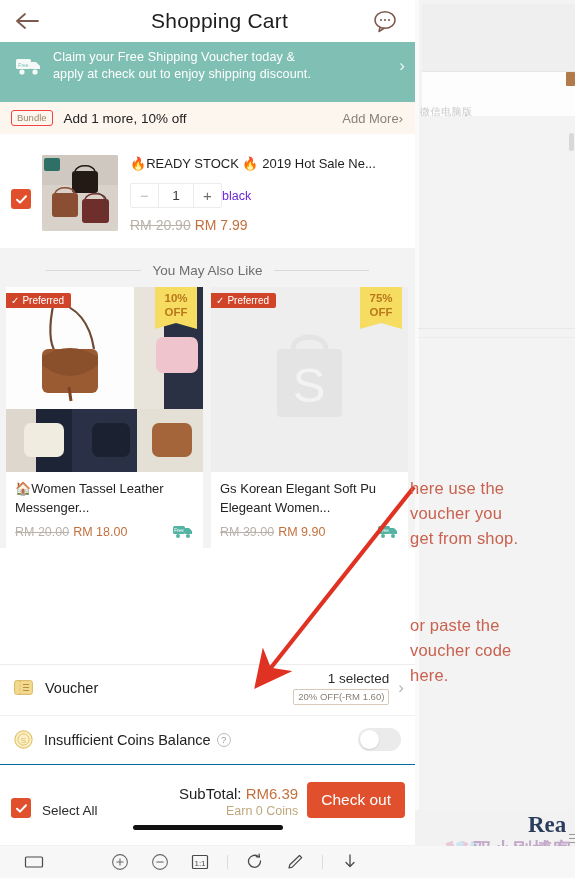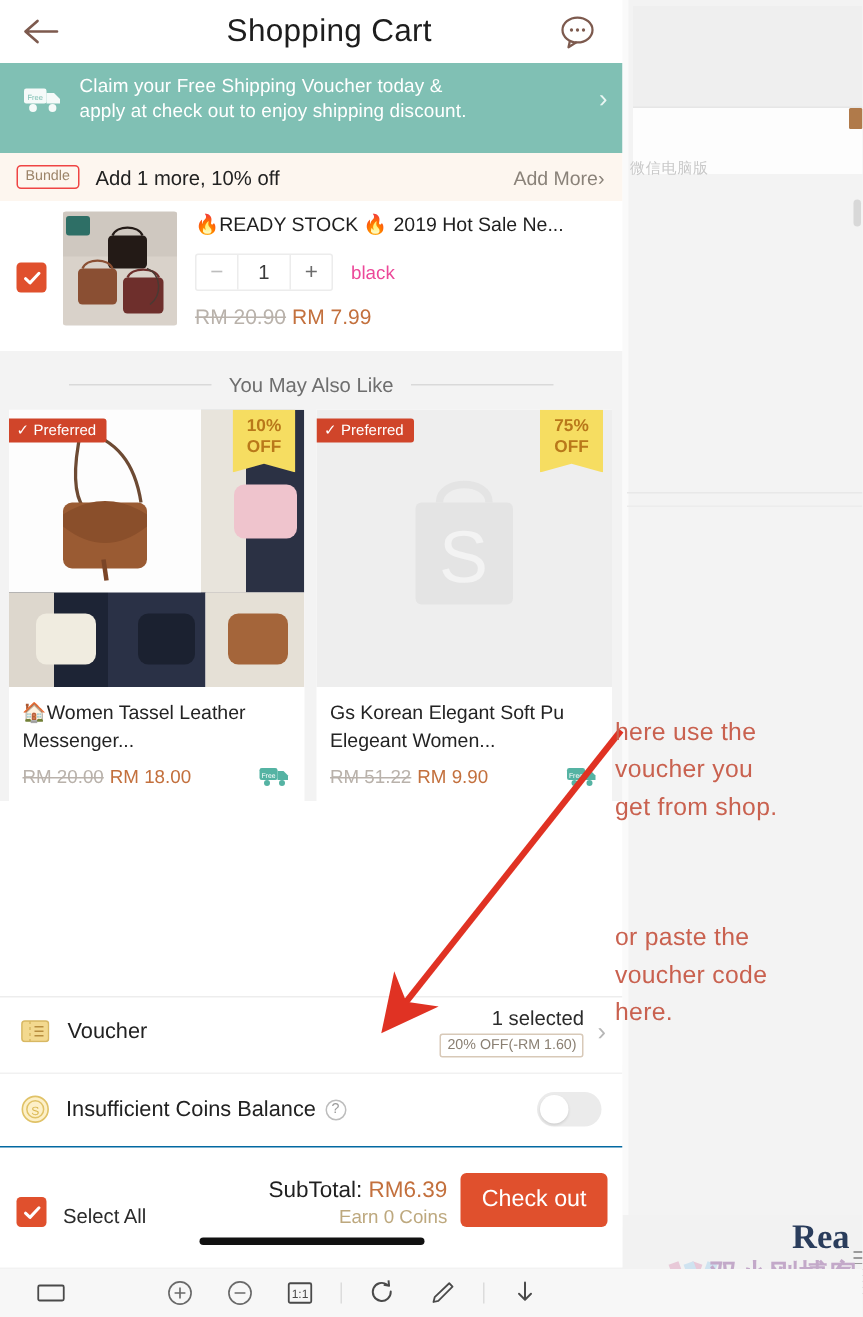--- a/index.html
+++ b/index.html
@@ -91,39 +91,39 @@
     height: 32px; background:#fdf6ef; display:flex; align-items:center; padding: 0 12px 0 11px;
   }
   .bundle-tag {
     border: 1px solid #ef4444; color:#9c8469; font-size:9.5px; border-radius:3px;
     padding: 1px 5px; line-height: 12px;
   }
   .bundle-text { margin-left: 11px; font-size: 13.5px; color:#222; flex:1; }
   .bundle-more { font-size: 13px; color:#8a8279; cursor:pointer; }
 
   
-  .prod-row { display:flex; align-items:flex-start; padding: 7px 12px 15px 11px; background:#fff; }
+  .prod-row { display:flex; align-items:flex-start; padding: 21px 12px 15px 11px; background:#fff; }
   .prod-cbox { margin-top: 34px; }
   .prod-thumb {
     width: 76px; height: 76px; margin-left: 11px; flex:0 0 76px; border-radius:2px;
     overflow:hidden; background:#ded8d2; position:relative;
   }
   .prod-info { margin-left: 12px; flex:1; min-width:0; }
   .prod-title {
     font-size: 13px; color:#1f1f1f; white-space:nowrap; overflow:hidden;
     text-overflow:ellipsis; line-height:18px;
   }
   .qty-line { display:flex; align-items:center; margin-top: 10px; }
   .stepper {
     display:flex; align-items:center; border:1px solid #ececec; border-radius:2px; height:25px;
   }
   .stp-btn { width:27px; text-align:center; font-size:15px; color:#bdbdbd; line-height:23px; cursor:pointer; }
   .stp-plus { color:#6c6c6c; }
   .stp-val { width:36px; text-align:center; font-size:13.5px; color:#3a3a3a; border-left:1px solid #ececec; border-right:1px solid #ececec; line-height:23px;}
-  .variant { margin-left: 12px; font-size: 12.5px; color:#ec4899; }
+  .variant { font-size: 12.5px; color:#6d28d9; }
   .price-line { margin-top: 9px; font-size: 14px; }
   .price-old { color:#b9b2ab; text-decoration: line-through; }
   .price-new { color:#c3703d; margin-left: 4px; }
 
   
   .mal-wrap { background:#f3f3f3; padding-top: 9px; }
   .mal-head { display:flex; align-items:center; justify-content:center; height:26px; }
   .mal-line { height:1px; background:#d9d9d9; width: 95px; }
   .mal-title { font-size:13.5px; color:#6e6e6e; padding: 0 12px; }
 
@@ -395,21 +395,21 @@
             <span>✓</span>
               <span>Preferred</span>
           </div>
           <div class="off-badge">
             <span>75%</span>
             <span>OFF</span>
           </div>
           <div class="card-body">
             <div class="card-title">Gs Korean Elegant Soft Pu Elegeant Women...</div>
             <div class="card-price">
-              <span class="card-old">RM 51.22</span>
+              <span class="card-old">RM 39.00</span>
               <span class="card-new">RM 9.90</span>
               <span class="free-ship">
                 <svg viewBox="0 0 22 15">
                     <rect x="1" y="2" width="12" height="8" rx="1.5" fill="#55b3a3"></rect>
                     <text x="7" y="8.4" font-size="4.6" fill="#fff" text-anchor="middle" font-family="Liberation Sans, sans-serif">Free</text>
                     <path d="M13 4 h4 l3 3 v3 h-7z" fill="#55b3a3"></path>
                     <circle cx="6" cy="12" r="2" fill="#55b3a3"></circle>
                     <circle cx="16" cy="12" r="2" fill="#55b3a3"></circle>
                   </svg>
               </span>

